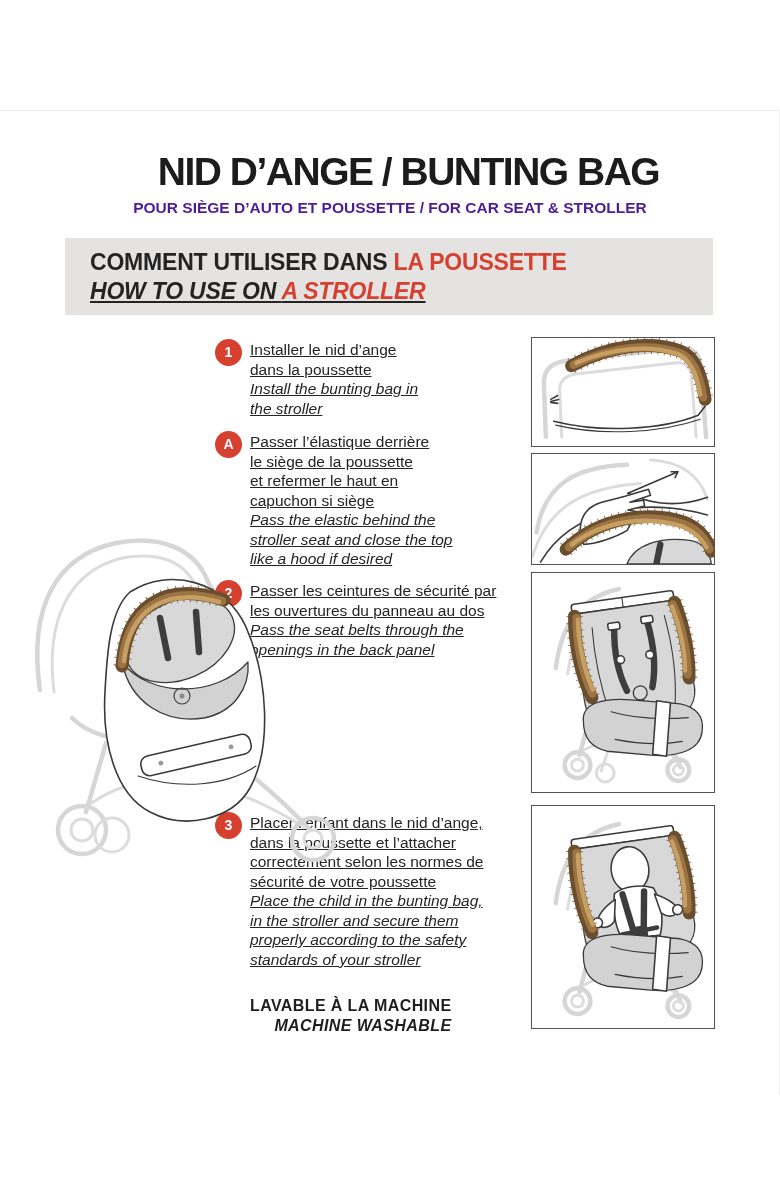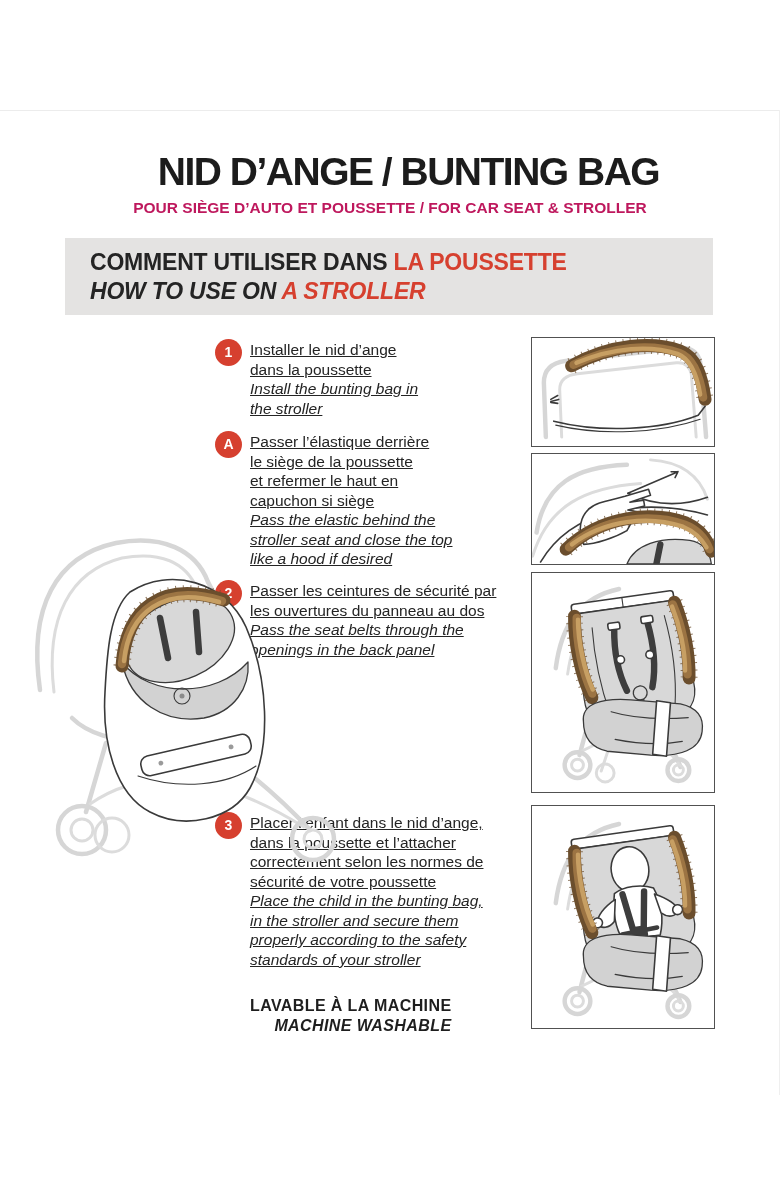--- a/index.html
+++ b/index.html
@@ -4,26 +4,26 @@
 <style>
   html,body{margin:0;padding:0;background:#fff;}
   .page{position:relative;width:780px;height:1196px;background:#fff;overflow:hidden;
         font-family:"Liberation Sans", sans-serif;color:#222;}
   .topline{position:absolute;top:110px;left:0;width:780px;height:1px;background:#ececec;}
   .rightline{position:absolute;top:110px;right:0;width:1px;height:985px;background:#efefef;}
 
   .title{position:absolute;top:150px;left:0;right:0;text-align:center;
          font-size:39px;font-weight:700;letter-spacing:-1.5px;color:#1c1c1c;white-space:nowrap;margin-left:37px;}
   .subtitle{position:absolute;top:199px;left:0;right:0;text-align:center;
-         font-size:15.5px;font-weight:700;letter-spacing:0px;color:#be185d;white-space:nowrap;}
+         font-size:15.5px;font-weight:700;letter-spacing:0px;color:#4c1d95;white-space:nowrap;}
 
   .banner{position:absolute;left:65px;top:238px;width:648px;height:77px;
           background:var(--banner-gray);box-sizing:border-box;padding:10px 8px 0 25px;}
   .banner .bline{font-size:23px;font-weight:700;line-height:29px;letter-spacing:-0.2px;color:#242424;white-space:nowrap;}
-  .banner .it{font-style:italic;}
+  .banner .it{font-style:italic;text-decoration:underline;}
   .red{color:var(--accent-red);}
 
   .step{position:absolute;left:215px;width:312px;}
   .step-1{top:340px}.step-A{top:432px}.step-2{top:581px}.step-3{top:813px}
   .badge{position:absolute;left:0;top:-1px;width:27px;height:27px;border-radius:50%;
          background:var(--accent-red);color:#fff;font-weight:700;font-size:14px;
          text-align:center;line-height:27px;}
   .stext{margin-left:35px;font-size:15.5px;line-height:19.5px;color:#242424;}
   .ln{white-space:nowrap;text-decoration:underline;}
   .ln.en{font-style:italic;}

